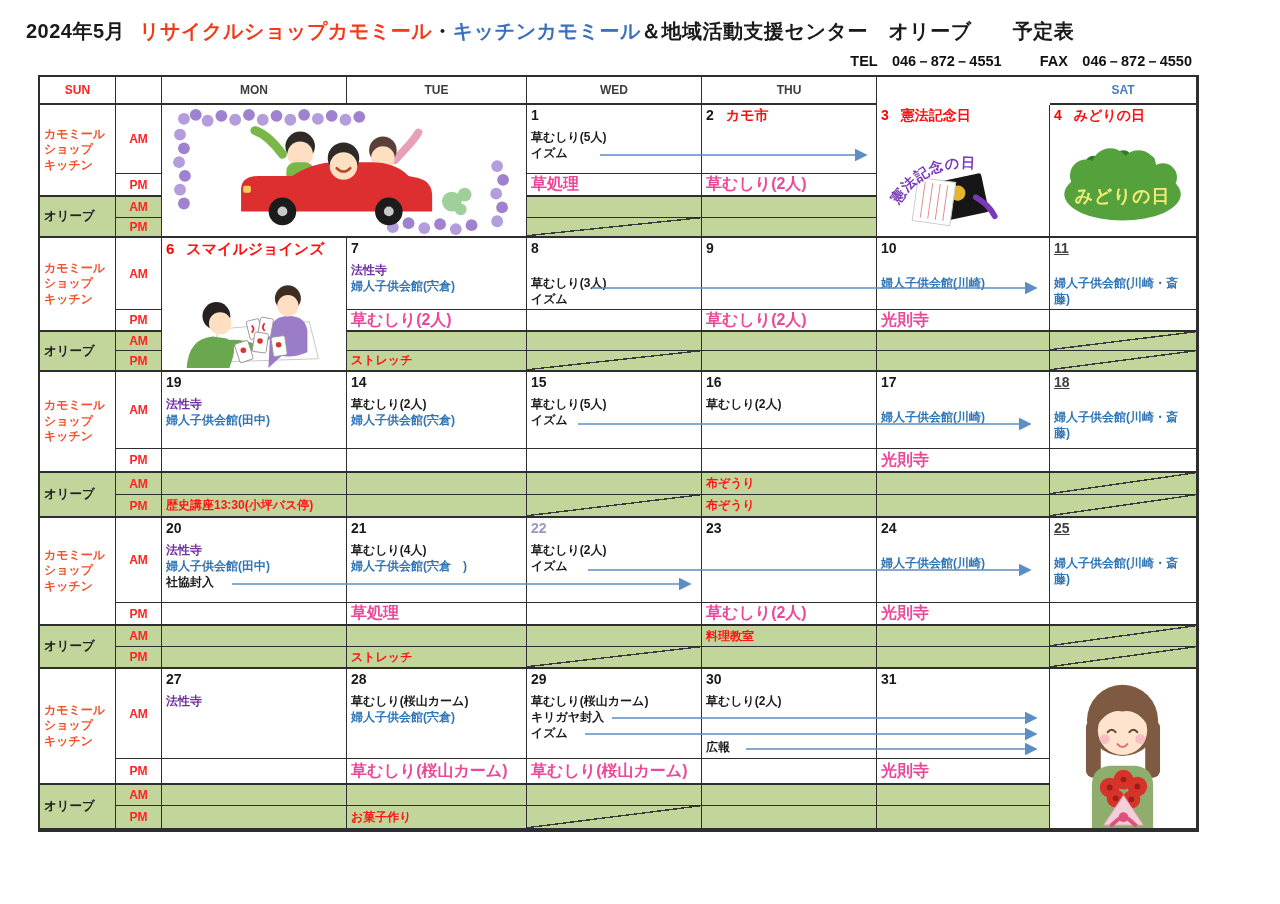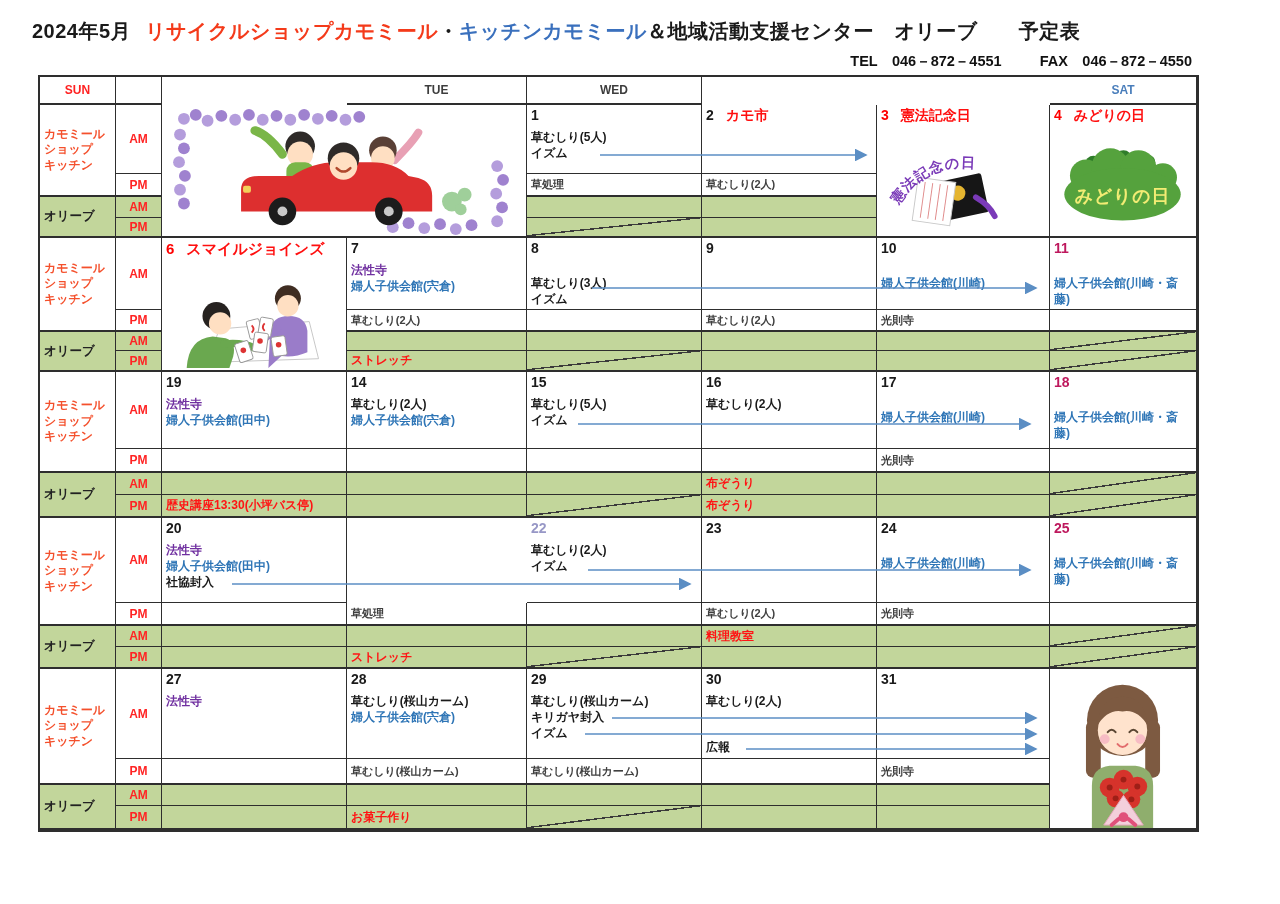--- a/index.html
+++ b/index.html
@@ -1,18 +1,18 @@
 <!DOCTYPE html>
 <html><head>
 <meta charset="utf-8">
 <style>
   html,body{margin:0;padding:0;background:#ffffff;}
   .page{position:relative;width:1280px;height:904px;background:#fff;overflow:hidden;
         font-family:"Liberation Sans","DejaVu Sans",sans-serif;color:#1a1a1a;}
-  .title-row{position:absolute;left:32px;top:18px;font-size:20px;font-weight:700;white-space:nowrap;letter-spacing:.5px;}
+  .title-row{position:absolute;left:26px;top:18px;font-size:20px;font-weight:700;white-space:nowrap;letter-spacing:.5px;}
   .title-row .t-shop{color:#f43a1a;margin-left:14px;}
   .title-row .t-kitchen{color:#3a70bd;}
   .contact{position:absolute;top:52px;right:88px;font-size:14.5px;font-weight:700;color:#111;}
   .contact span{margin-left:34px;}
   .note{position:absolute;left:866px;top:831px;font-size:13px;font-weight:700;color:#151515;}
 
   .cal{position:absolute;left:38px;top:75px;display:grid;background:#fff;
        grid-template-columns:76px 46px 185px 180px 175px 175px 173px 147px;
        grid-template-rows:28px 69px 23px 21px 20px 72px 22px 19px 21px 77px 24px 22px 23px 85px 23px 21px 22px 90px 26px 21px 24px;
        border:2px solid #2e2e2e;}
@@ -22,25 +22,25 @@
   .diag{background-image:linear-gradient(to bottom right,transparent calc(50% - 1px),#3a3a3a calc(50% - 1px),#3a3a3a calc(50% + .4px),transparent calc(50% + .4px));}
   .hd{display:flex;align-items:center;justify-content:center;font-size:12px;font-weight:700;color:#3d3d3d;}
   .hd.sun{color:#f22;}
   .hd.sat{color:#4a7ebb;}
   .lbl-shop{display:flex;align-items:center;padding-left:4px;color:#f4502c;font-weight:700;font-size:12px;line-height:1.3;white-space:pre-line;}
   .lbl-olive{display:flex;align-items:center;padding-left:4px;color:#222;font-weight:700;font-size:12.5px;}
   .ampm{display:flex;align-items:center;justify-content:center;color:#ff2424;font-weight:700;font-size:12px;}
   .day{padding:2px 4px;font-size:12px;font-weight:700;line-height:1.33;}
   .flexcol{display:flex;flex-direction:column;}
   .numrow{display:flex;gap:12px;align-items:baseline;font-size:14px;font-weight:700;margin-bottom:6px;line-height:1.2;}
-  .n-blue{color:#be185d;} .n-red{color:#ff0000;} .n-lav{color:#9797c6;}
+  .n-blue{color:#404040;text-decoration:underline;} .n-red{color:#ff0000;} .n-lav{color:#9797c6;}
   .tp{color:#7030a0;} .tb{color:#2e75b6;} .tr{color:#ff0f0f;} .tk{color:#1a1a1a;}
   .big{font-size:15px;}
   .sp{height:13px;}
-  .pmtxt{padding:1px 4px;font-size:11px;font-weight:700;display:flex;align-items:center;color:#404040;}
+  .pmtxt{padding:1px 4px;font-size:16px;font-weight:700;display:flex;align-items:center;color:#ec4899;}
   .olv{padding:0 4px;font-size:12px;font-weight:700;color:#ff1414;display:flex;align-items:center;}
   .artcell{display:flex;flex-direction:column;}
   .artcell svg{flex:1 1 auto;width:100%;}
   .arrows{position:absolute;left:0;top:0;width:1280px;height:904px;pointer-events:none;}
 </style>
 </head>
 <body>
 
 <div class="page">
 
@@ -50,22 +50,24 @@
 
   <div class="contact">
     <span style="margin-left:0">TEL　046－872－4551</span>
     <span>FAX　046－872－4550</span>
   </div>
 
   <div class="cal">
 
     <div class="c hd sun bb2" style="grid-area:1/1/2/2">SUN</div>
     <div class="c hd bb2" style="grid-area:1/2/2/3"></div>
+    <div class="c hd bb2" style="grid-area:1/3/2/4">MON</div>
     <div class="c hd bb2" style="grid-area:1/4/2/5">TUE</div>
     <div class="c hd bb2" style="grid-area:1/5/2/6">WED</div>
+    <div class="c hd bb2" style="grid-area:1/6/2/7">THU</div>
     <div class="c hd sat bb2" style="grid-area:1/8/2/9">SAT</div>
 
     <div class="c lbl-shop bb2" style="grid-area:2/1/4/2">カモミール
 ショップ
 キッチン</div>
     <div class="c ampm" style="grid-area:2/2/3/3">AM</div>
     <div class="c ampm bb2" style="grid-area:3/2/4/3">PM</div>
     <div class="c lbl-olive green bb2" style="grid-area:4/1/6/2">オリーブ</div>
     <div class="c ampm green" style="grid-area:4/2/5/3">AM</div>
     <div class="c ampm green bb2" style="grid-area:5/2/6/3">PM</div>
@@ -386,20 +388,27 @@
           <span>20</span>
         </div>
       <div class="tp">法性寺</div>
       <div class="tb">婦人子供会館(田中)</div>
       <div class="tk">社協封入</div>
     </div>
     <div class="c pmtxt bb2" style="grid-area:15/3/16/4"></div>
     <div class="c green" style="grid-area:16/3/17/4"></div>
     <div class="c green bb2" style="grid-area:17/3/18/4"></div>
 
+    <div class="c day" style="grid-area:14/4/15/5">
+      <div class="numrow">
+          <span>21</span>
+        </div>
+      <div class="tk">草むしり(4人)</div>
+      <div class="tb">婦人子供会館(宍倉　)</div>
+    </div>
     <div class="c pmtxt bb2" style="grid-area:15/4/16/5">草処理</div>
     <div class="c green" style="grid-area:16/4/17/5"></div>
     <div class="c green olv bb2" style="grid-area:17/4/18/5">ストレッチ</div>
 
     <div class="c day" style="grid-area:14/5/15/6">
       <div class="numrow">
           <span class="n-lav">22</span>
         </div>
       <div class="tk">草むしり(2人)</div>
       <div class="tk">イズム</div>

